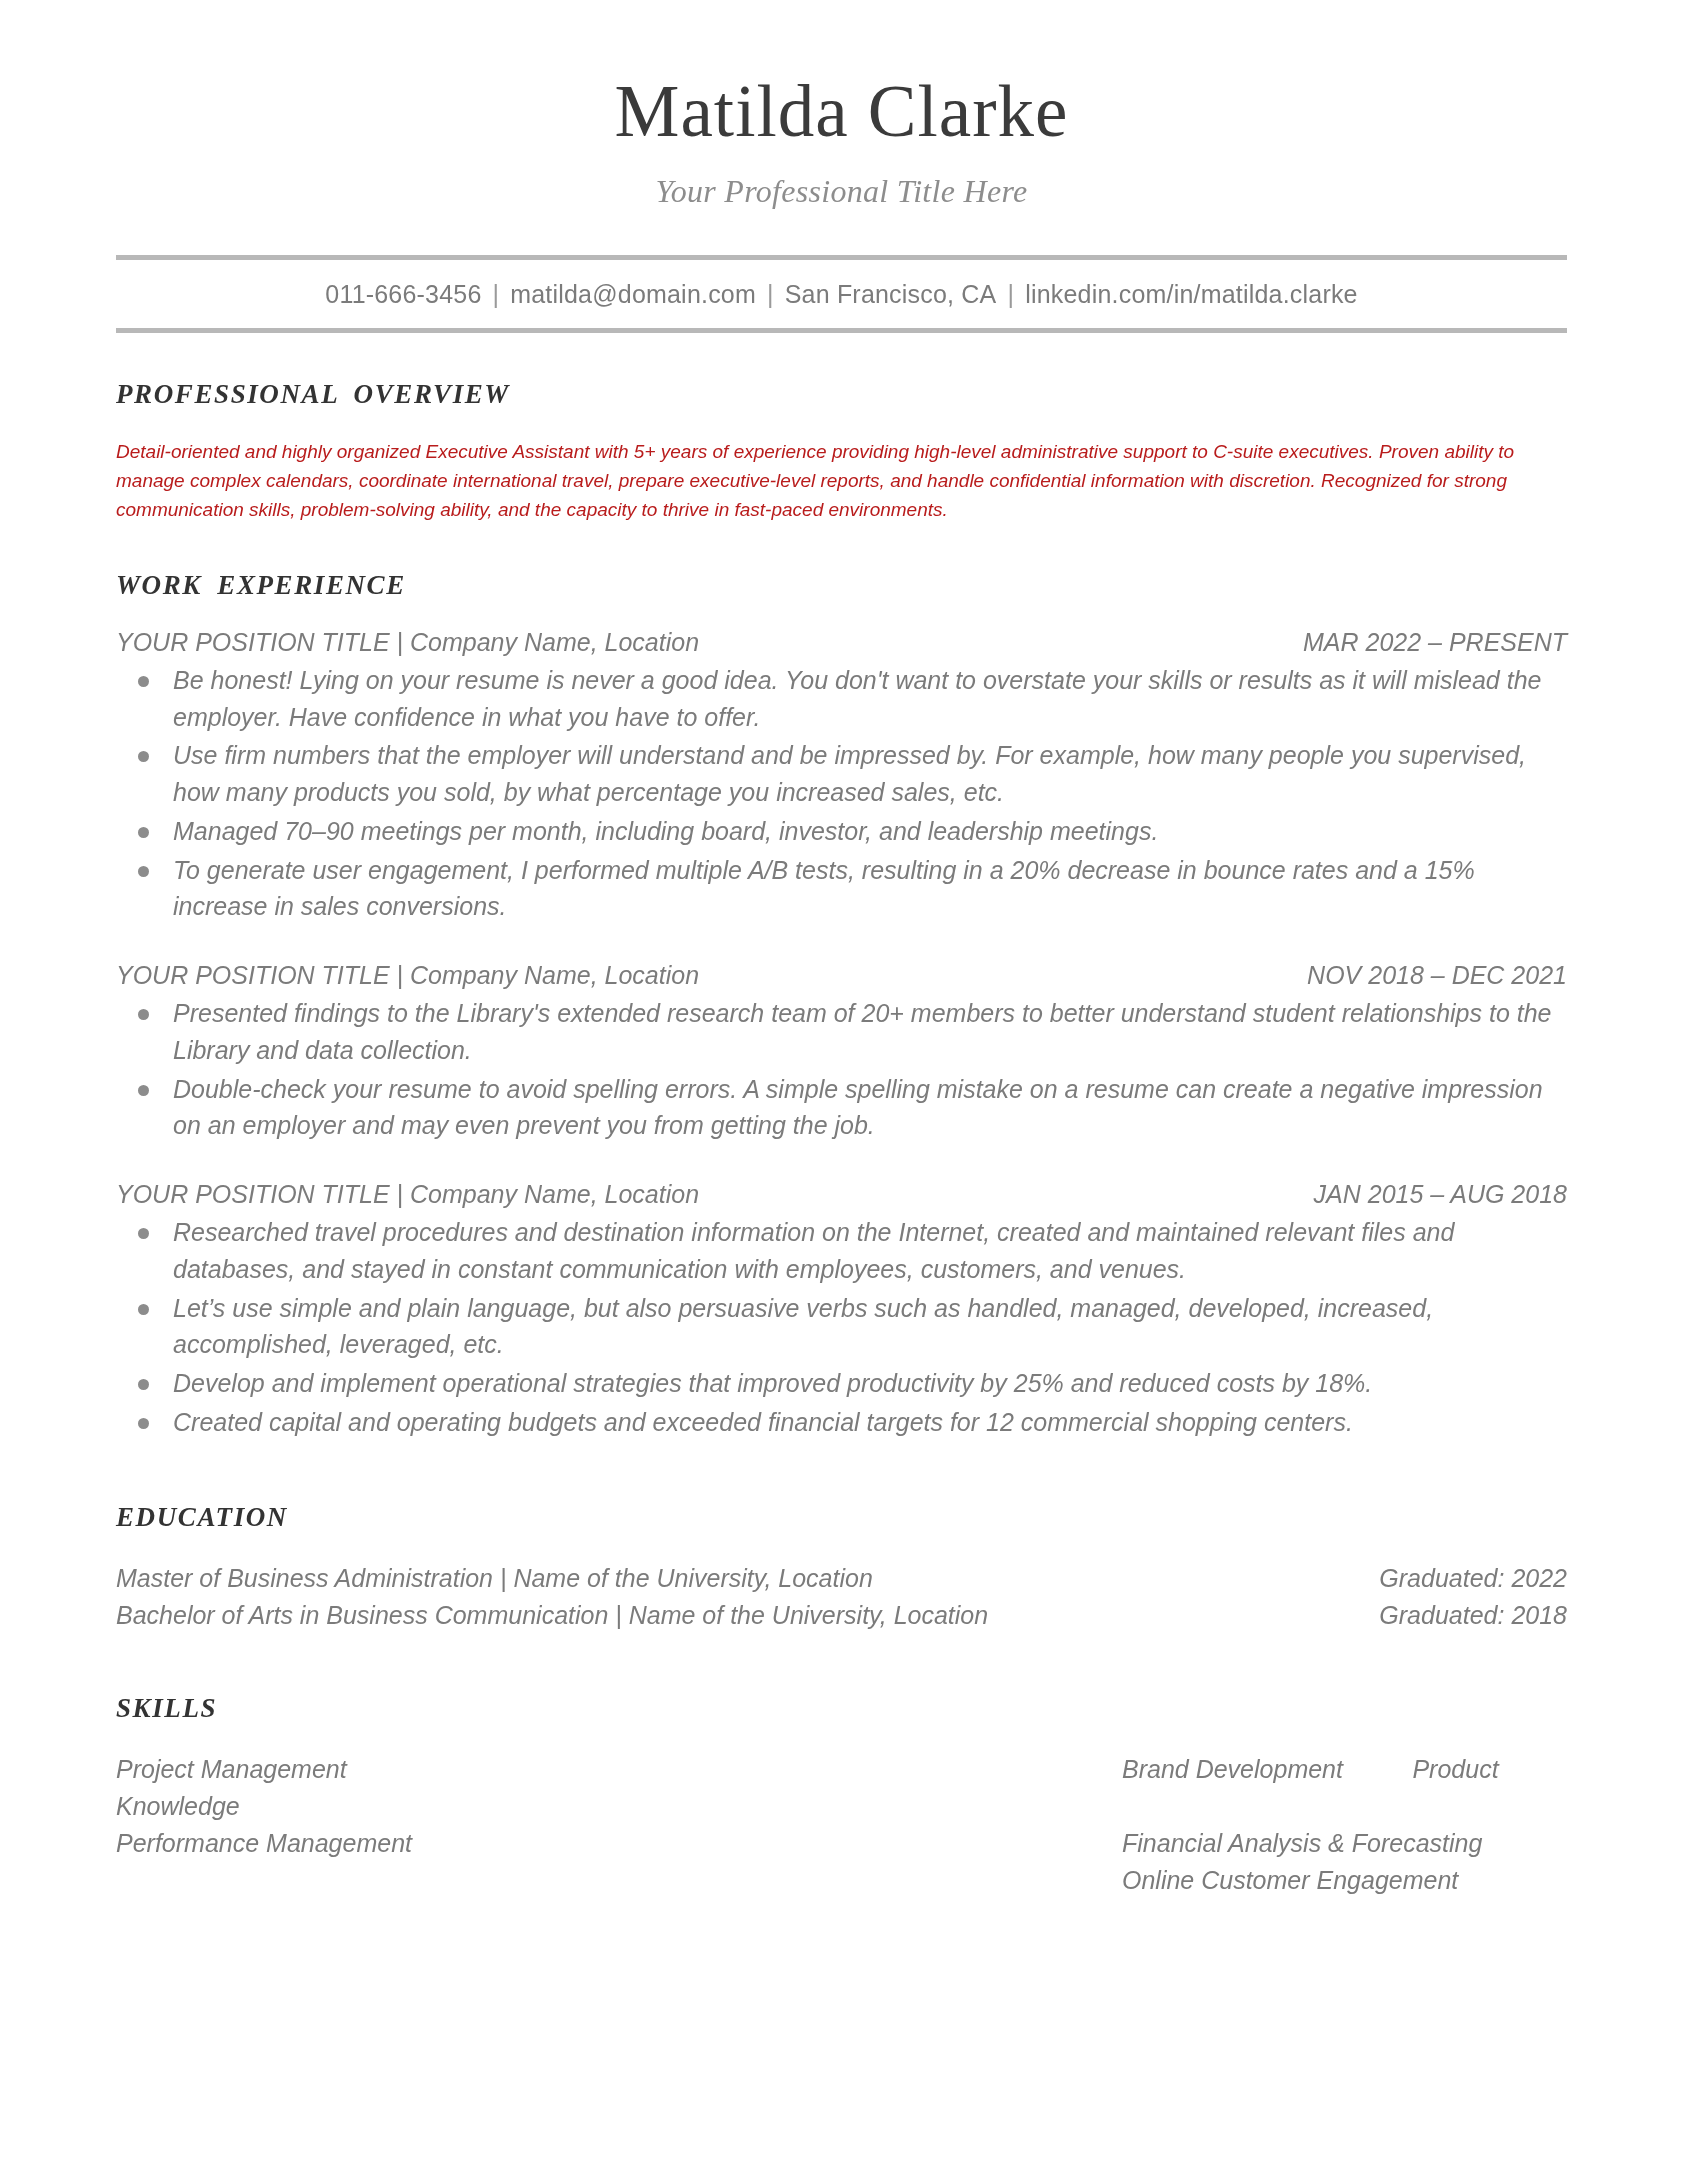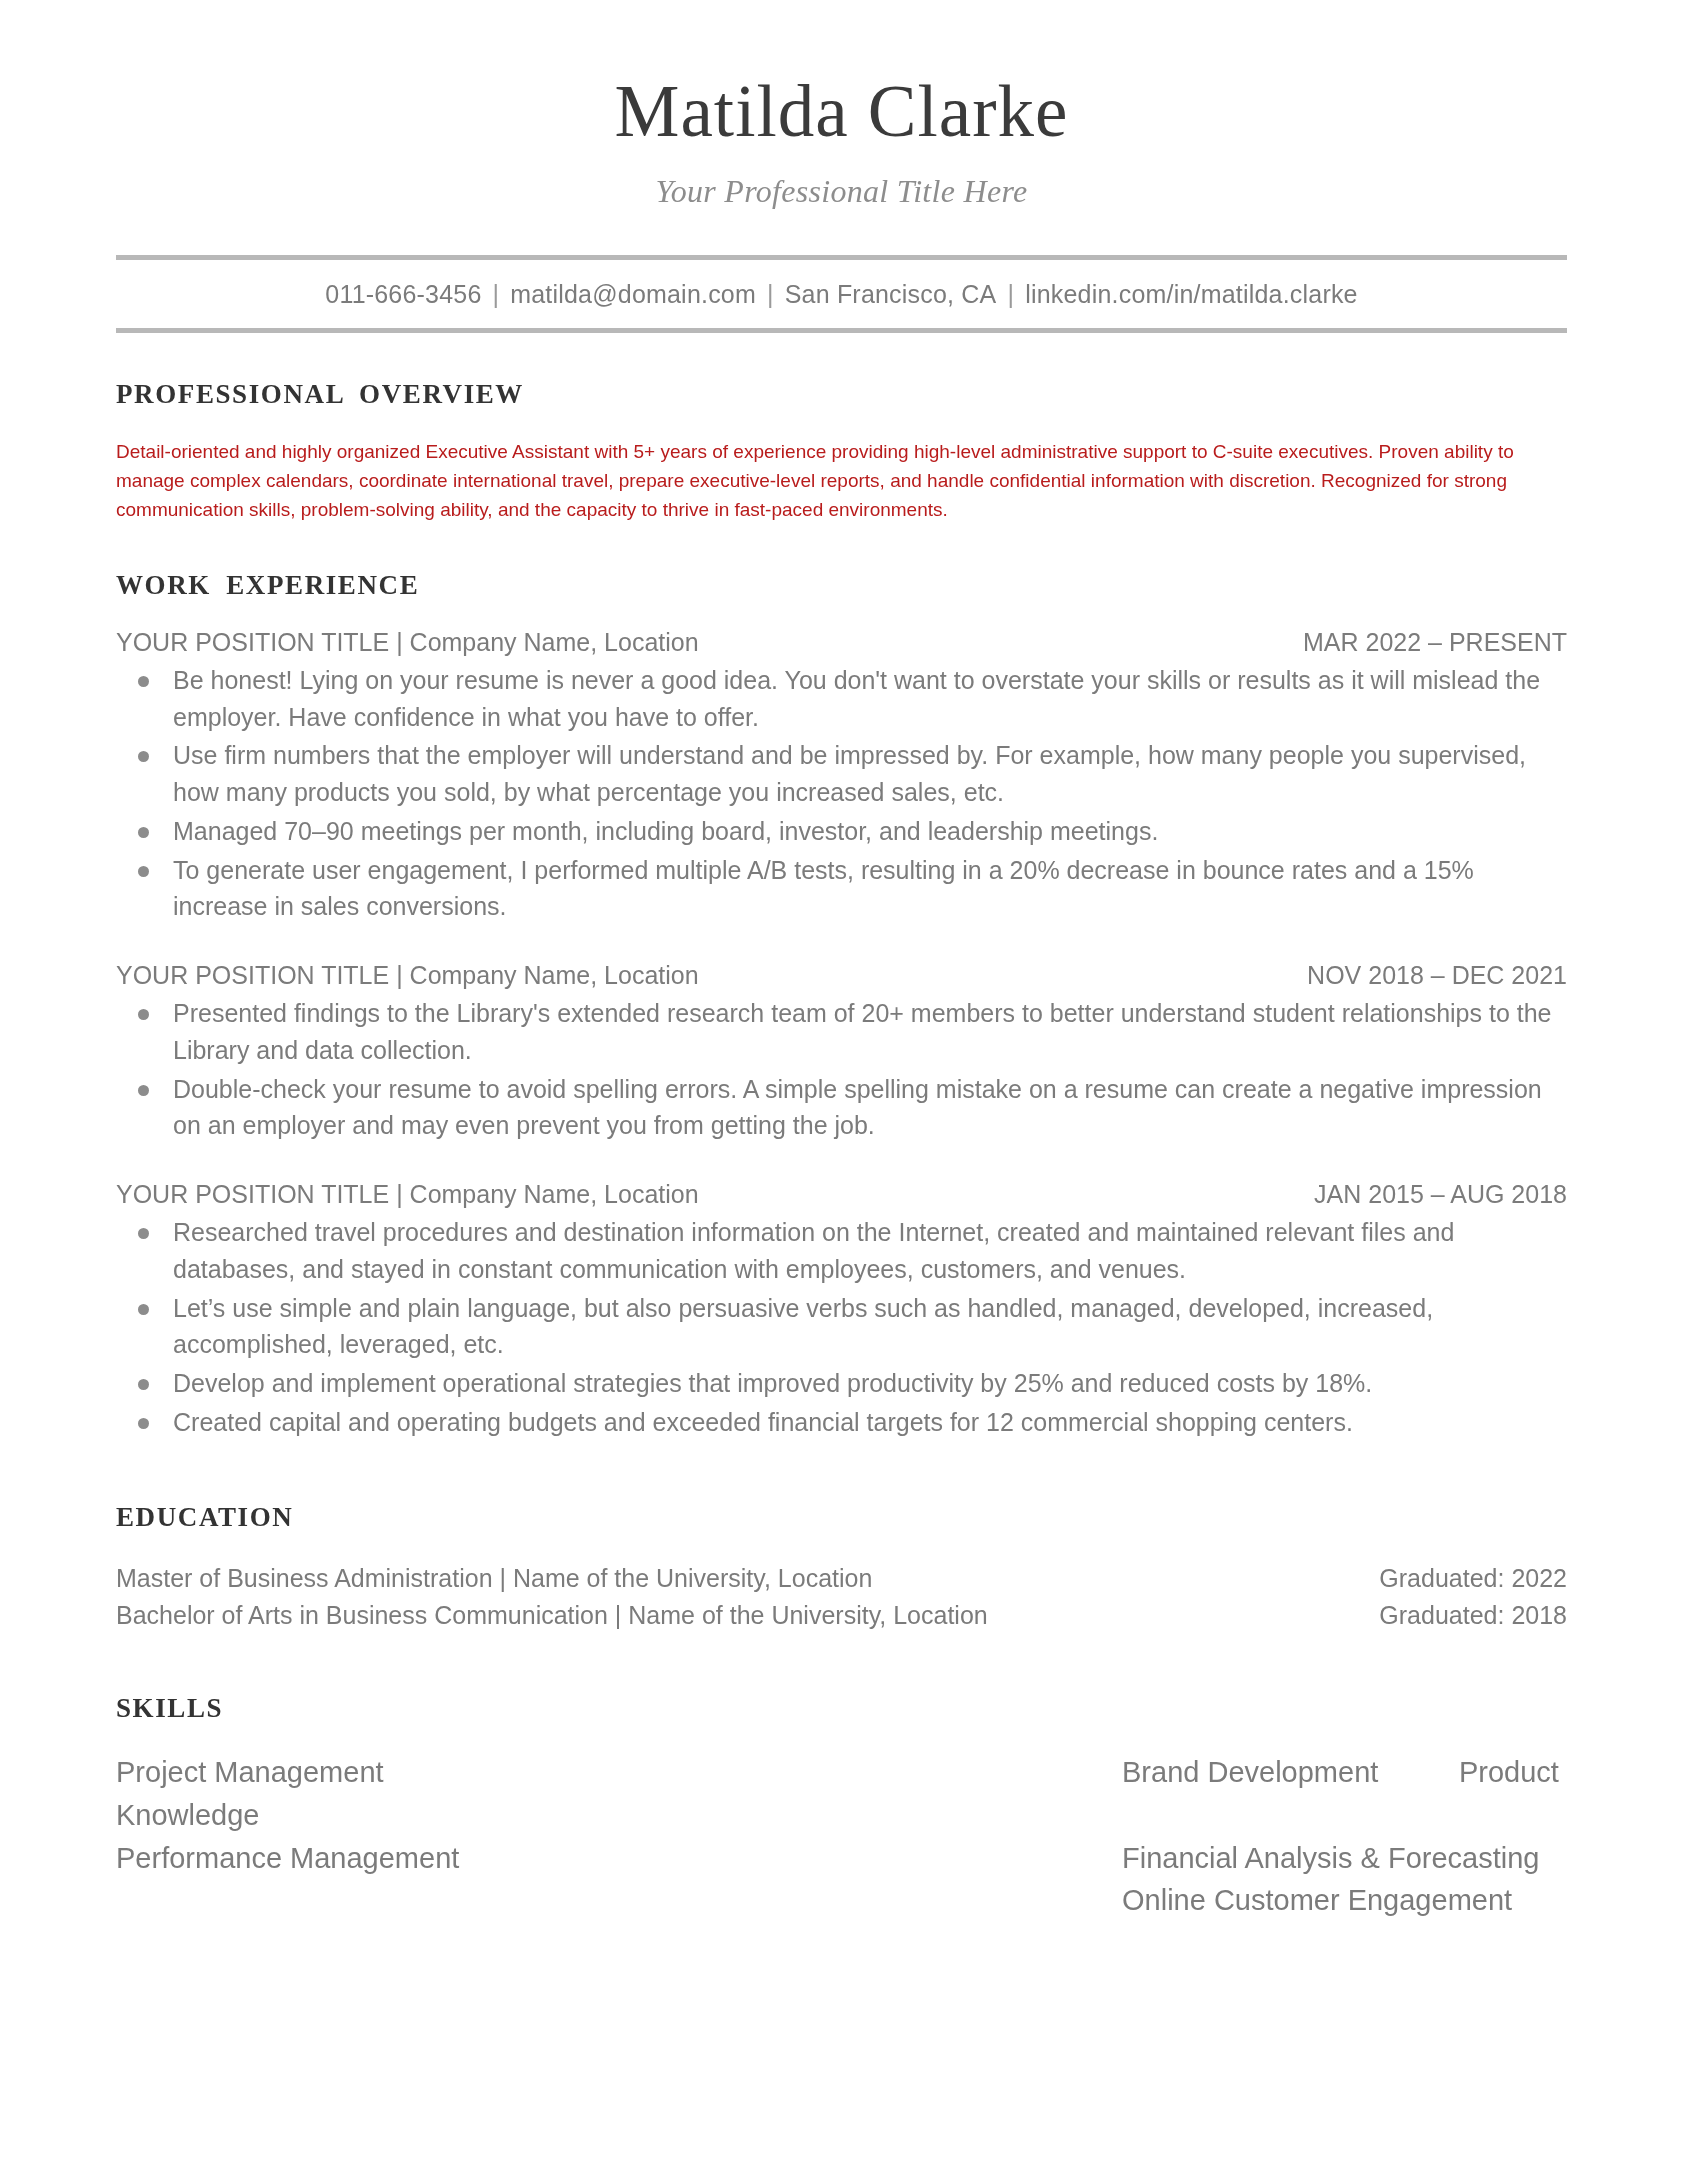--- a/index.html
+++ b/index.html
@@ -56,21 +56,21 @@
   .contact-line {
     text-align: center;
     font-size: 25px;
     color: #7b7b7b;
     padding: 20px 0 19px;
     letter-spacing: 0.2px;
   }
   .contact-sep { padding: 0 11px; color: #9a9a9a; }
 
   
-  .section { margin-top: 46px; }
+  .section { margin-top: 46px; font-style: italic; }
   .section-edu { margin-top: 61px; }
   .section-skills { margin-top: 59px; }
 
   .section-title {
     font-family: "Liberation Serif", serif;
     font-weight: bold;
     font-size: 27px;
     color: #333333;
     letter-spacing: 1.6px;
     word-spacing: 7px;
@@ -131,21 +131,21 @@
     color: #7b7b7b;
     line-height: 1.48;
     gap: 48px;
   }
   .edu-left { white-space: nowrap; }
   .edu-right { white-space: nowrap; }
 
   
   .skills-grid {
     display: flex;
-    font-size: 29px;
+    font-size: 25px;
     line-height: 1.48;
     color: #7b7b7b;
   }
   .skills-col-left { width: 1006px; flex: 0 0 1006px; }
   .skills-col-right { flex: 1 1 auto; }
   .skill-line { white-space: pre; }
 </style>
 </head>
 <body>
 

